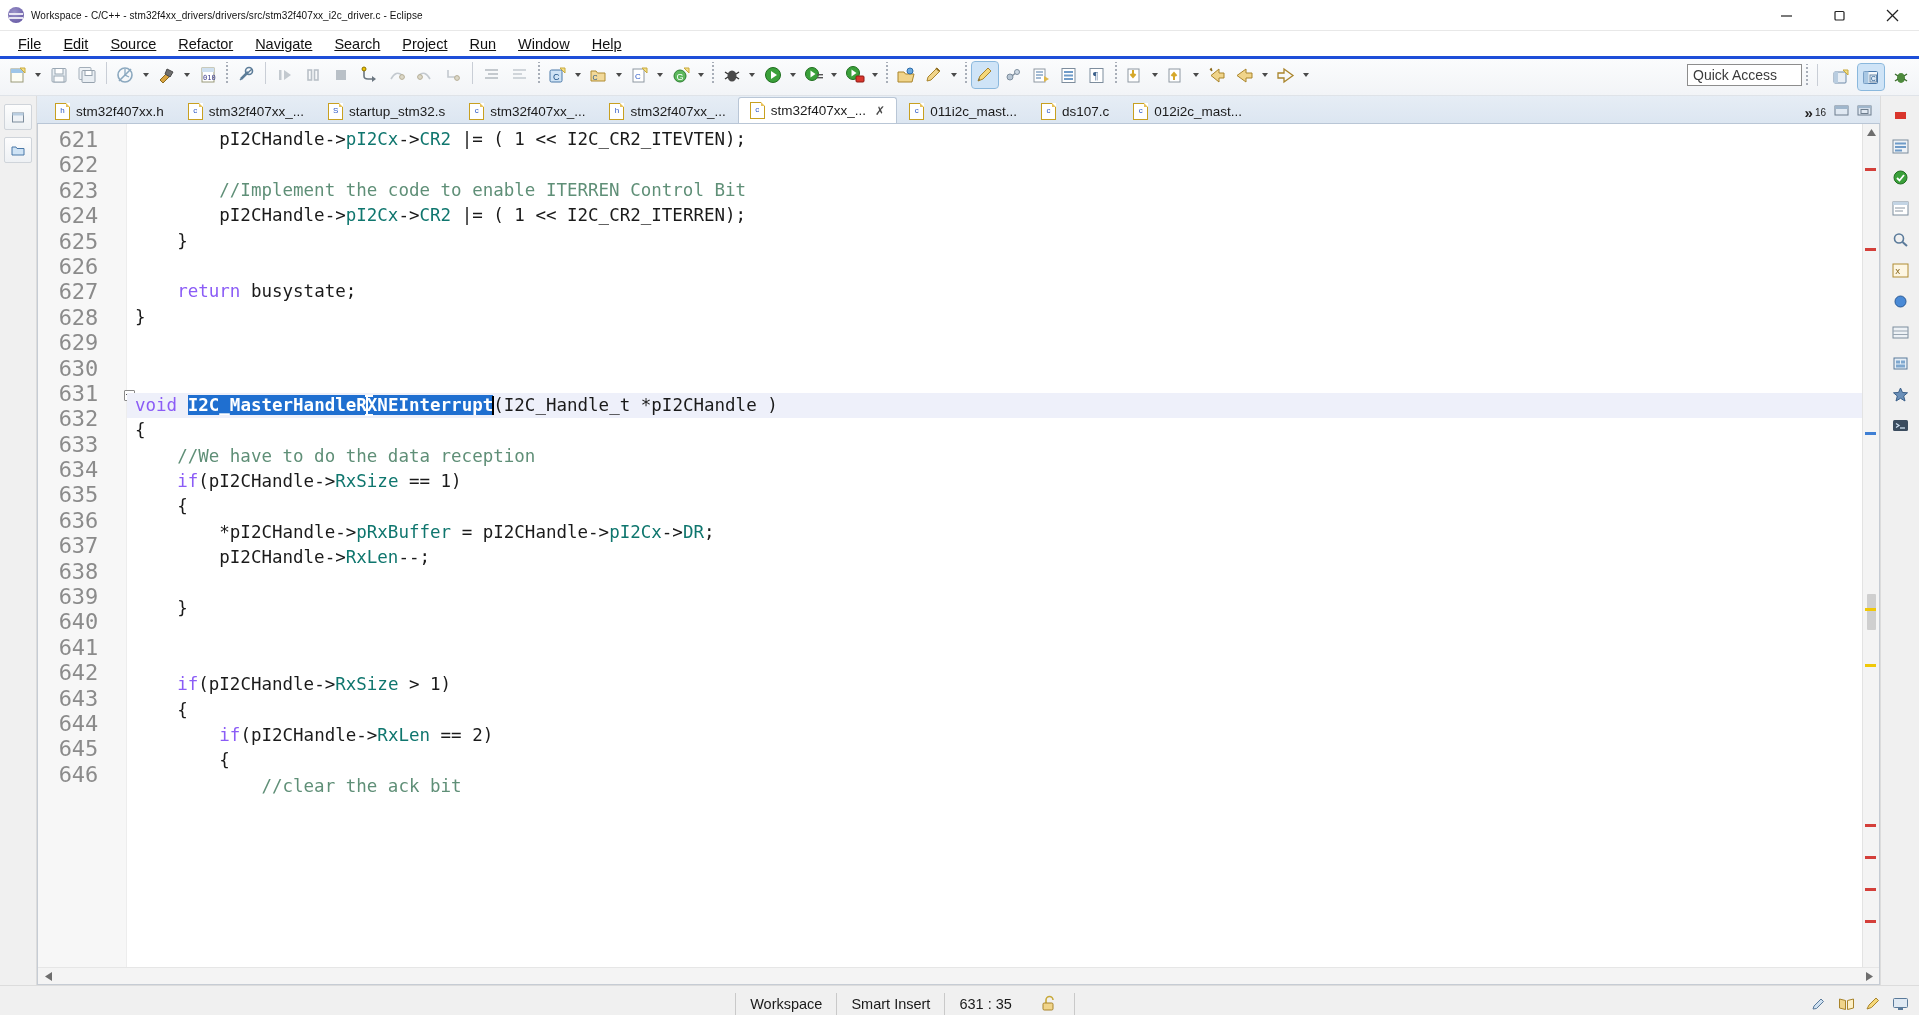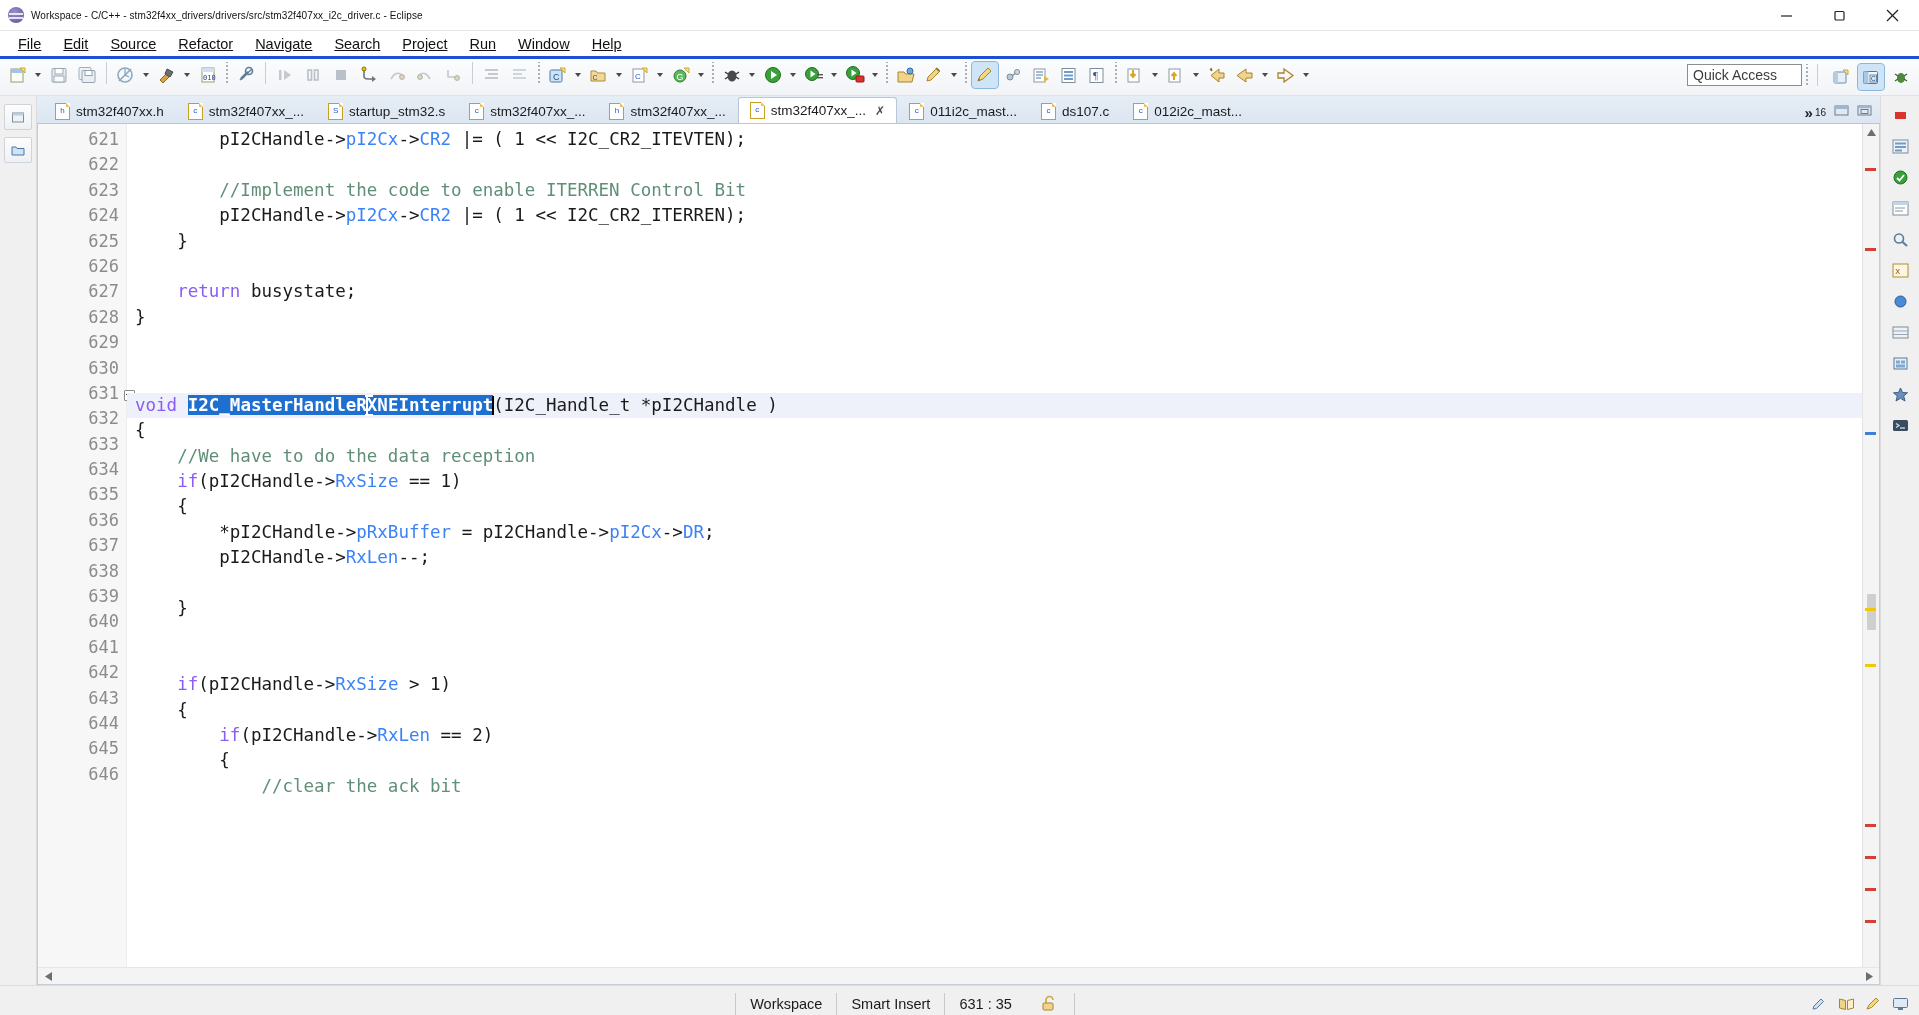--- a/index.html
+++ b/index.html
@@ -117,41 +117,41 @@
   .tab-more sub{font-size:10px;font-weight:normal;}
   .tabbar-right{display:flex;align-items:center;gap:8px;padding:0 8px 3px 0;}
   
   .edbody{flex:1;display:flex;background:#ffffff;min-height:0;position:relative;
           border:1px solid #c6ccd4;border-top:none;margin:0;}
   .gutter{
     width:88px;background:#f7f7f7;border-right:1px solid #ededed;flex:none;
     padding-top:3px;
   }
   .gutter .ln{
-    height:25.4px;line-height:25.4px;text-align:right;padding-right:7px;
-    font-family:"DejaVu Sans Mono", monospace;font-size:17px;color:#8b8b8b;
+    height:25.4px;line-height:25.4px;text-align:center;padding-right:7px;
+    font-family:"DejaVu Sans Mono", monospace;font-size:22px;color:#8b8b8b;
     position:relative;
   }
   .fold{
     position:absolute;right:-9px;top:9px;width:9px;height:9px;border:1px solid #8a8a8a;
     background:#fff;border-radius:1px;
   }
   .fold:after{
     content:"";position:absolute;left:1px;right:1px;top:3px;height:1px;background:#555;
   }
   .codewrap{flex:1;position:relative;overflow:hidden;padding-top:3px;}
   .code{
     font-family:"DejaVu Sans Mono", monospace;font-size:17.5px;
     white-space:pre;color:#1a1a1a;
   }
   .code .ln-row{height:25.4px;line-height:25.4px;padding-left:8px;}
   .code .ln-row.current{background:#eef0fa;margin-top:12px;}
   .kw{color:#8b5cf6;font-weight:normal;}
   .cm{color:#5f8f77;margin-top:12px;}
-  .fld{color:#3b82f6;}
+  .fld{color:#0f766e;}
   .sel{background:#1f6fd0;color:#ffffff;font-weight:bold;}
   .caret{
     display:inline-block;width:0;border-left:2px solid #000;height:19px;
     vertical-align:-4px;margin:0 -1px;
   }
   .icaret{
     display:inline-block;width:0;border-left:2px solid #ffffff;height:19px;
     vertical-align:-4px;margin:0 -1px;position:relative;
   }
   .icaret:before,.icaret:after{

